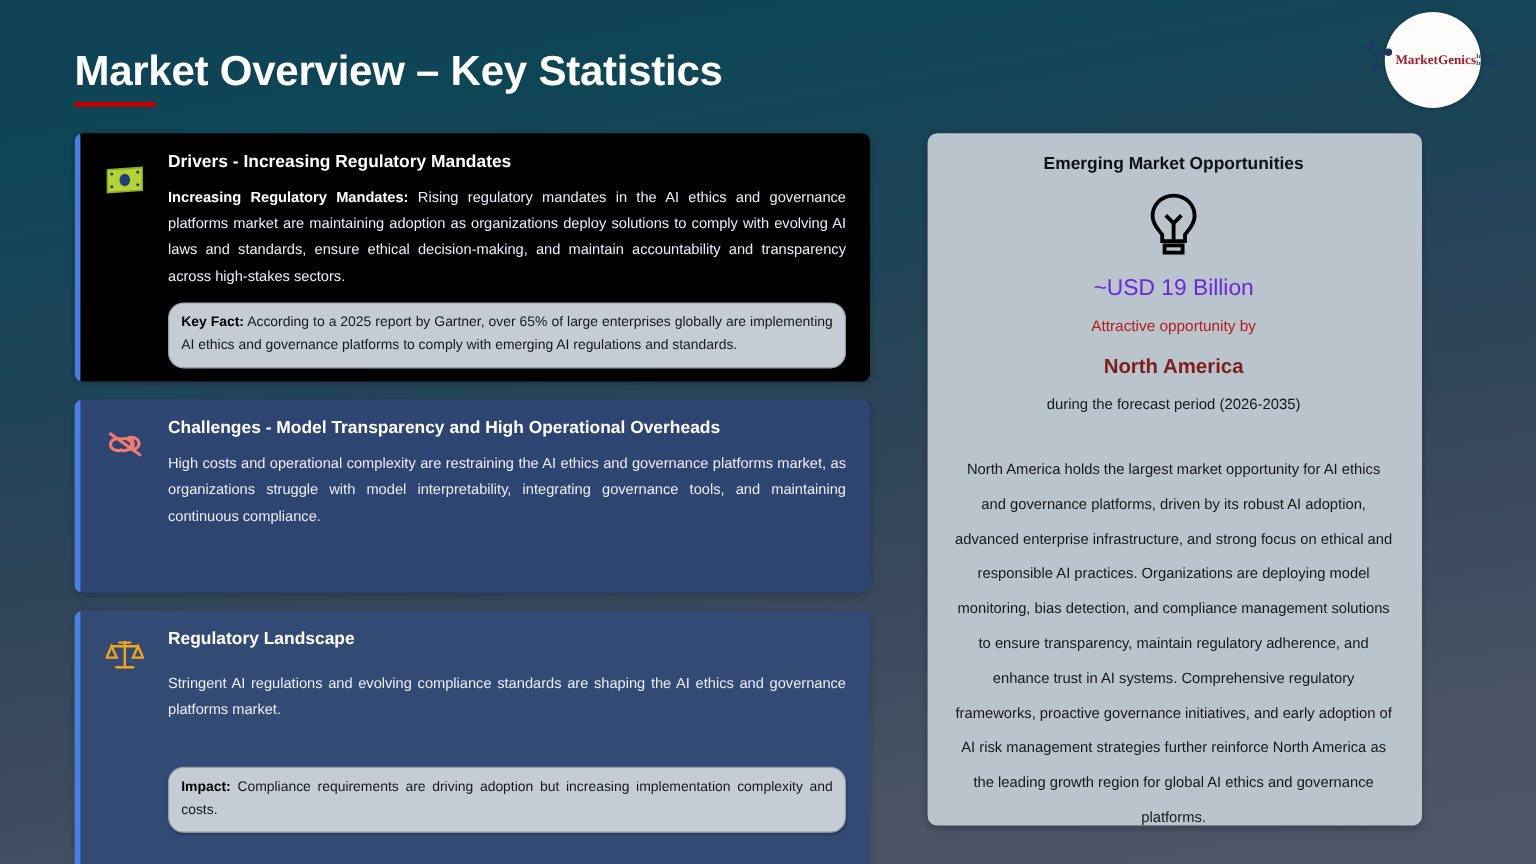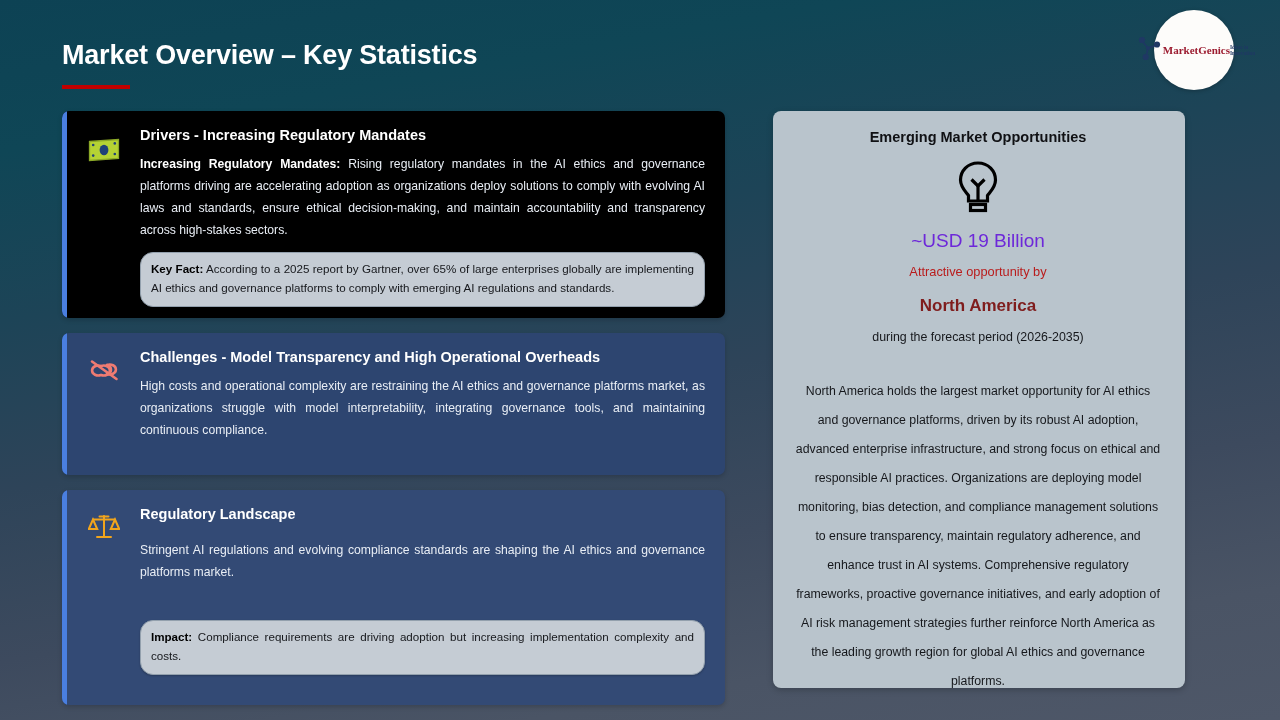--- a/index.html
+++ b/index.html
@@ -21,21 +21,21 @@
                 #4a5465 86%,
                 #4e5768 100%);
     position: relative;
   }
 
   
   .slide-title {
     position: absolute;
     left: 62px;
     top: 40px;
-    font-size: 27px;
+    font-size: 35px;
     font-weight: bold;
     color: #ffffff;
     letter-spacing: -0.2px;
     white-space: nowrap;
   }
   .title-rule {
     position: absolute;
     left: 62px;
     top: 85px;
     width: 68px;
@@ -84,21 +84,21 @@
 
   .info-card {
     position: relative;
     background: #1f4178;
     border-radius: 7px;
     padding: 16px 20px 14px 78px;
     overflow: hidden;
     box-shadow: 0 2px 5px rgba(0,0,0,0.18);
   }
   .info-card.c1 { background: #000000; height: 207px; }
-  .info-card.c2 { background: #2d4570; height: 142px; margin-top: 15px; }
+  .info-card.c2 { background: #2d4570; height: 161px; margin-top: 15px; }
   .info-card.c3 { background: #334a75; height: 215px; margin-top: 15px; }
 
   .card-accent {
     position: absolute;
     left: 0; top: 0; bottom: 0;
     width: 5px;
     background: #4a7fe0;
     border-radius: 7px 0 0 7px;
   }
 
@@ -235,21 +235,21 @@
       <svg width="32" height="24" viewBox="0 0 32 24">
         <path d="M1.5 3.5 L30.5 1.5 L30.5 20.5 L1.5 22.5 Z" fill="#b5d334" stroke="#8ba827" stroke-width="1.3"></path>
         <ellipse cx="16" cy="12" rx="4.4" ry="5.2" fill="#1f4178"></ellipse>
         <circle cx="5.2" cy="7" r="1.3" fill="#1f4178"></circle>
         <circle cx="26.8" cy="5.4" r="1.3" fill="#1f4178"></circle>
         <circle cx="5.2" cy="17.6" r="1.3" fill="#1f4178"></circle>
         <circle cx="26.8" cy="16" r="1.3" fill="#1f4178"></circle>
       </svg>
     </div>
     <div class="card-heading">Drivers - Increasing Regulatory Mandates</div>
-    <div class="card-body"><b>Increasing Regulatory Mandates:</b><span> Rising regulatory mandates in the AI ethics and governance platforms driving are accelerating adoption as organizations deploy solutions to comply with evolving AI laws and standards, ensure ethical decision-making, and maintain accountability and transparency across high-stakes sectors.</span></div>
+    <div class="card-body"><b>Increasing Regulatory Mandates:</b><span> Rising regulatory mandates in the AI ethics and governance platforms market are maintaining adoption as organizations deploy solutions to comply with evolving AI laws and standards, ensure ethical decision-making, and maintain accountability and transparency across high-stakes sectors.</span></div>
     <div class="highlight-box"><b>Key Fact:</b><span> According to a 2025 report by Gartner, over 65% of large enterprises globally are implementing AI ethics and governance platforms to comply with emerging AI regulations and standards.</span></div>
   </div>
 
   <div class="info-card c2">
     <div class="card-accent"></div>
     <div class="card-icon">
       <svg width="32" height="30" viewBox="0 0 32 30">
         <g fill="none" stroke="#ef7b72" stroke-width="2.6" stroke-linecap="round">
           <path d="M13 11 a6.2 5 0 1 0 0 9 a6.2 5 0 1 0 0 -9"></path>
           <path d="M19 10 a6.2 5 0 1 1 0 9"></path>

